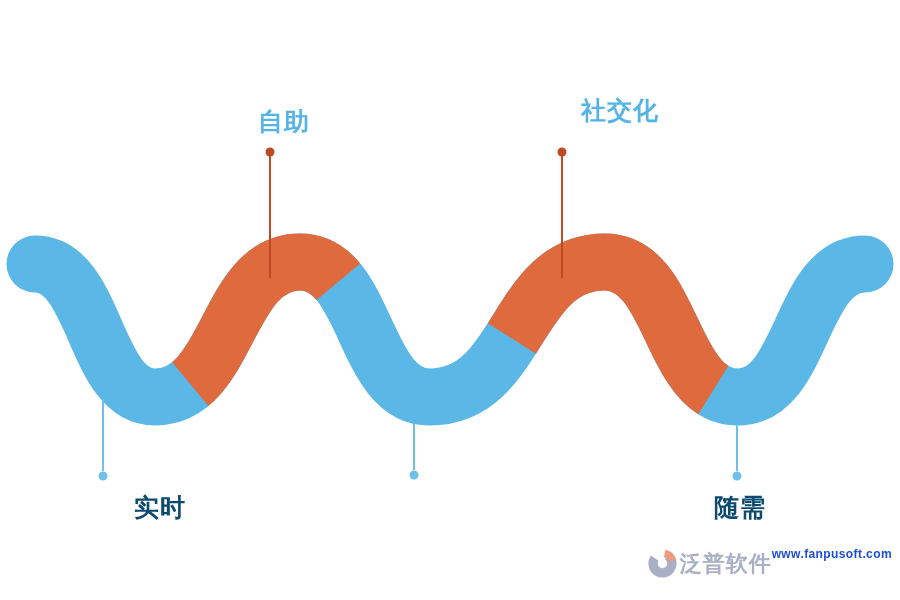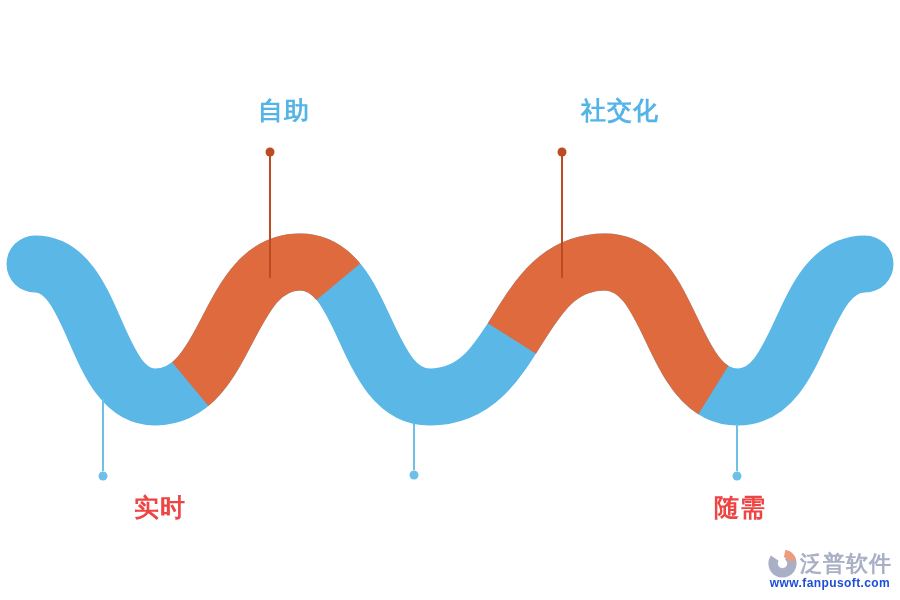--- a/index.html
+++ b/index.html
@@ -26,29 +26,29 @@
     font-weight: bold;
     font-size: 25px;
     line-height: 26px;
     white-space: nowrap;
     letter-spacing: 1px;
   }
   .callout-label.top {
     color: #55B4E7;
   }
   .callout-label.bottom {
-    color: #ef4444;
+    color: #0c4a6e;
   }
   #watermark {
     position: absolute;
     right: 8px;
     top: 549px;
     display: flex;
-    flex-direction: column;
-    align-items: center;
+    flex-direction: row;
+    align-items: flex-start;
   }
   #watermark .brand-row {
     display: flex;
     align-items: center;
     gap: 3px;
   }
   #watermark .brand-text {
     font-weight: bold;
     font-size: 22px;
     line-height: 26px;
@@ -96,21 +96,21 @@
     <line x1="103" y1="399" x2="103" y2="471" stroke-width="2" stroke="#6FC0E9"></line>
     <circle cx="103" cy="476" r="4.5" fill="#6FC0E9"></circle>
 
     <line x1="414" y1="424" x2="414" y2="470" stroke-width="2" stroke="#6FC0E9"></line>
     <circle cx="414" cy="475" r="4.5" fill="#6FC0E9"></circle>
 
     <line x1="737" y1="424" x2="737" y2="471" stroke-width="2" stroke="#6FC0E9"></line>
     <circle cx="737" cy="476" r="4.5" fill="#6FC0E9"></circle>
   </svg>
 
-  <div class="callout-label top" style="left:284px; top:97px;">自助</div>
+  <div class="callout-label top" style="left:284px; top:108px;">自助</div>
 
   <div class="callout-label top" style="left:620px; top:97px;">社交化</div>
 
   <div class="callout-label bottom" style="left:160px; top:494px;">实时</div>
 
 
   <div class="callout-label bottom" style="left:740px; top:494px;">随需</div>
 
   <div id="watermark">
     <div class="brand-row">

